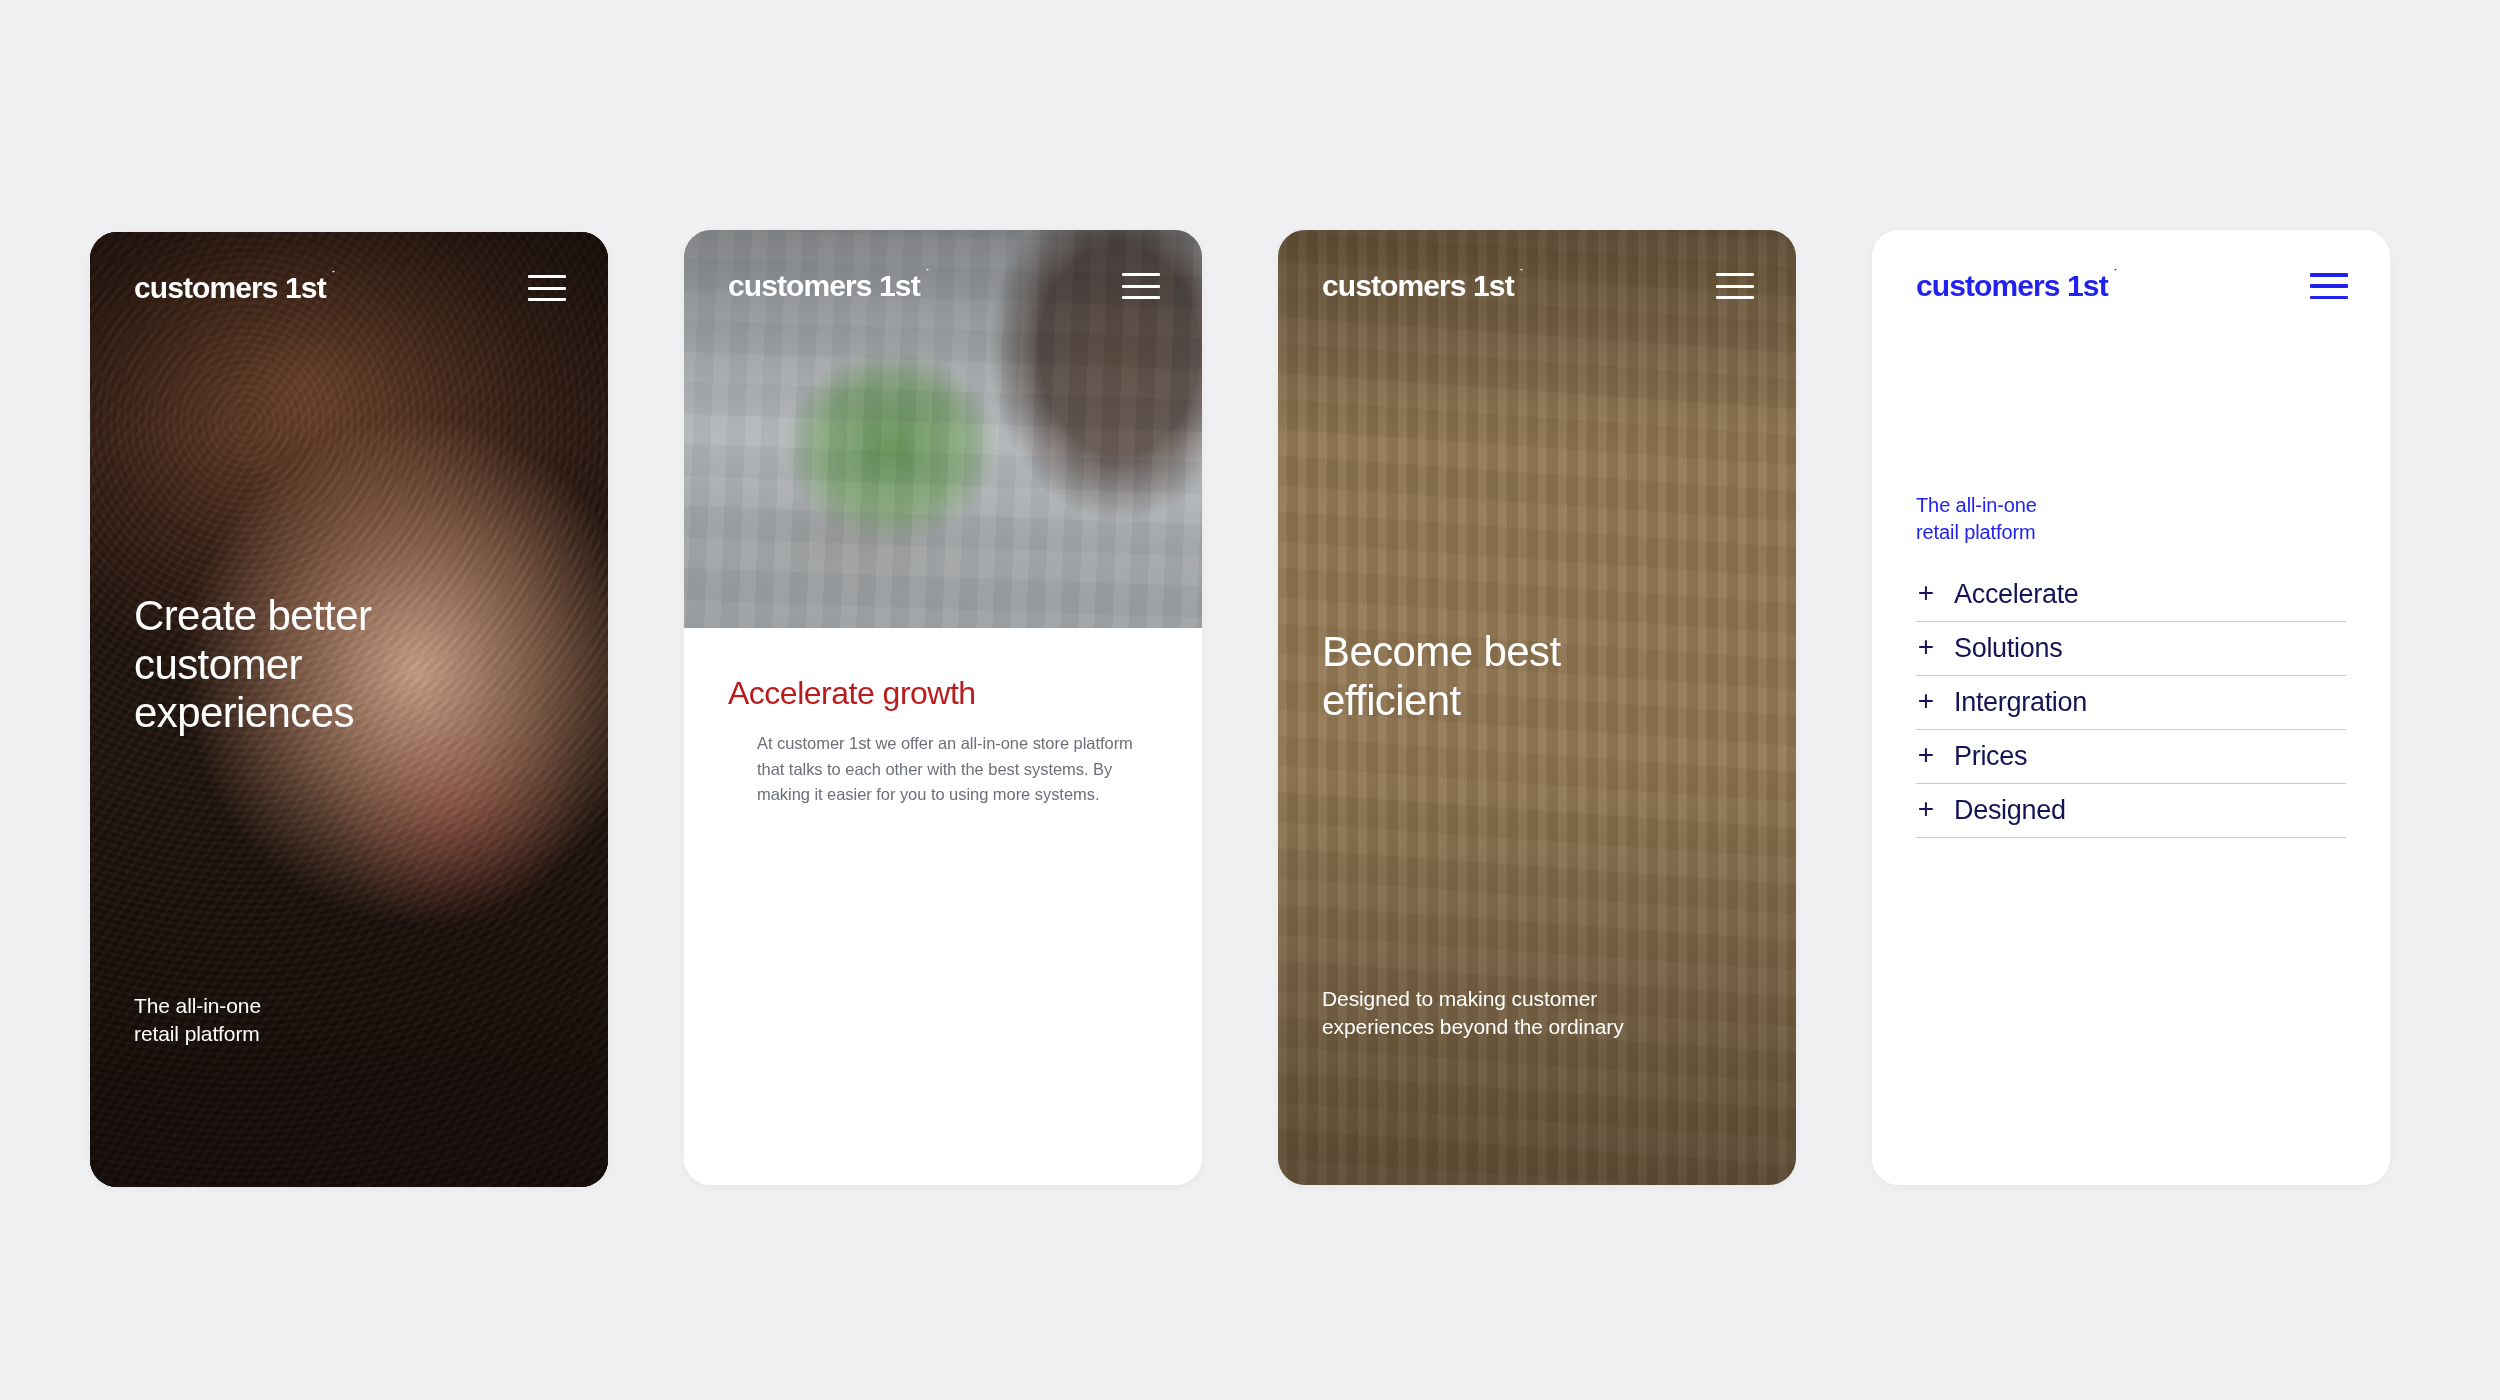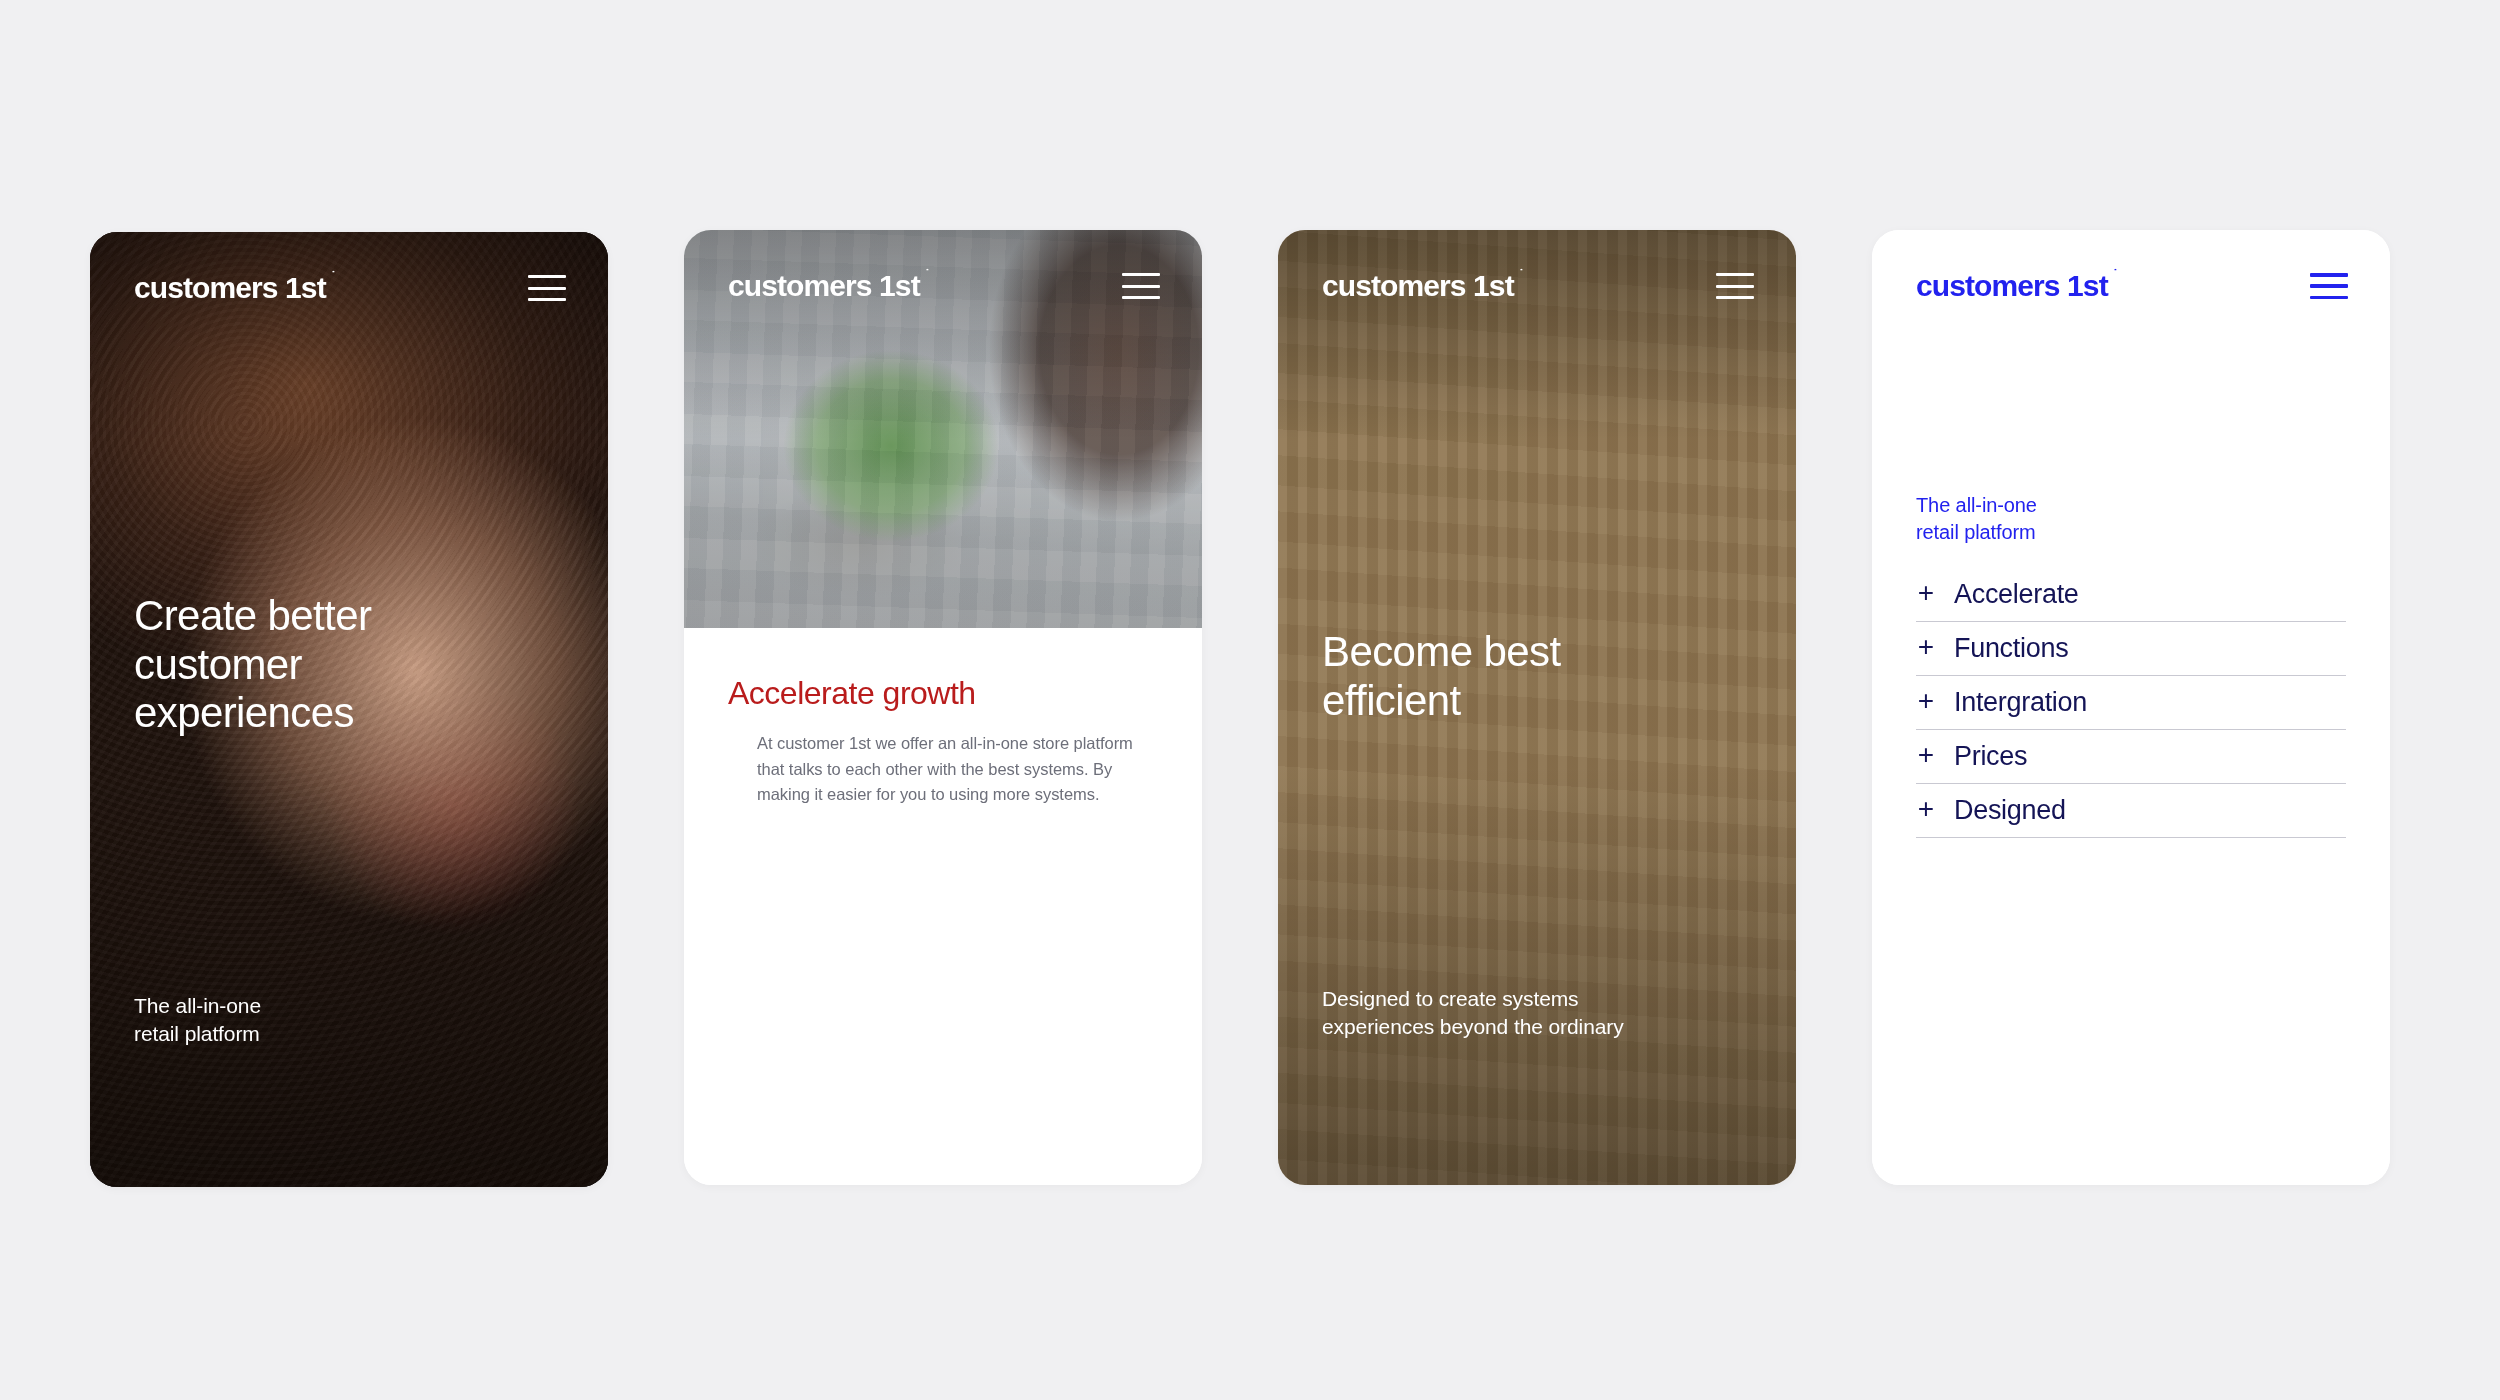--- a/index.html
+++ b/index.html
@@ -322,21 +322,21 @@
       </div>
       <div class="hamburger">
         <span></span>
         <span></span>
         <span></span>
       </div>
     </div>
 
     <h1 class="hero-title">Become best
 efficient</h1>
-    <p class="hero-sub">Designed to create systems
+    <p class="hero-sub">Designed to making customer
 experiences beyond the ordinary</p>
 
   </div>
 
   <div class="card" id="card-4">
     <div class="menu-panel">
 
       <div class="card-header">
         <div class="logo logo-blue">
           <span>customers 1st</span><span class="tm">˙</span>
@@ -351,21 +351,21 @@
       <p class="menu-sub">The all-in-one
 retail platform</p>
 
       <ul class="menu-list">
         <li class="menu-item">
           <span class="plus">+</span>
           <span class="menu-label">Accelerate</span>
         </li>
         <li class="menu-item">
           <span class="plus">+</span>
-          <span class="menu-label">Functions</span>
+          <span class="menu-label">Solutions</span>
         </li>
         <li class="menu-item">
           <span class="plus">+</span>
           <span class="menu-label">Intergration</span>
         </li>
         <li class="menu-item">
           <span class="plus">+</span>
           <span class="menu-label">Prices</span>
         </li>
         <li class="menu-item">

